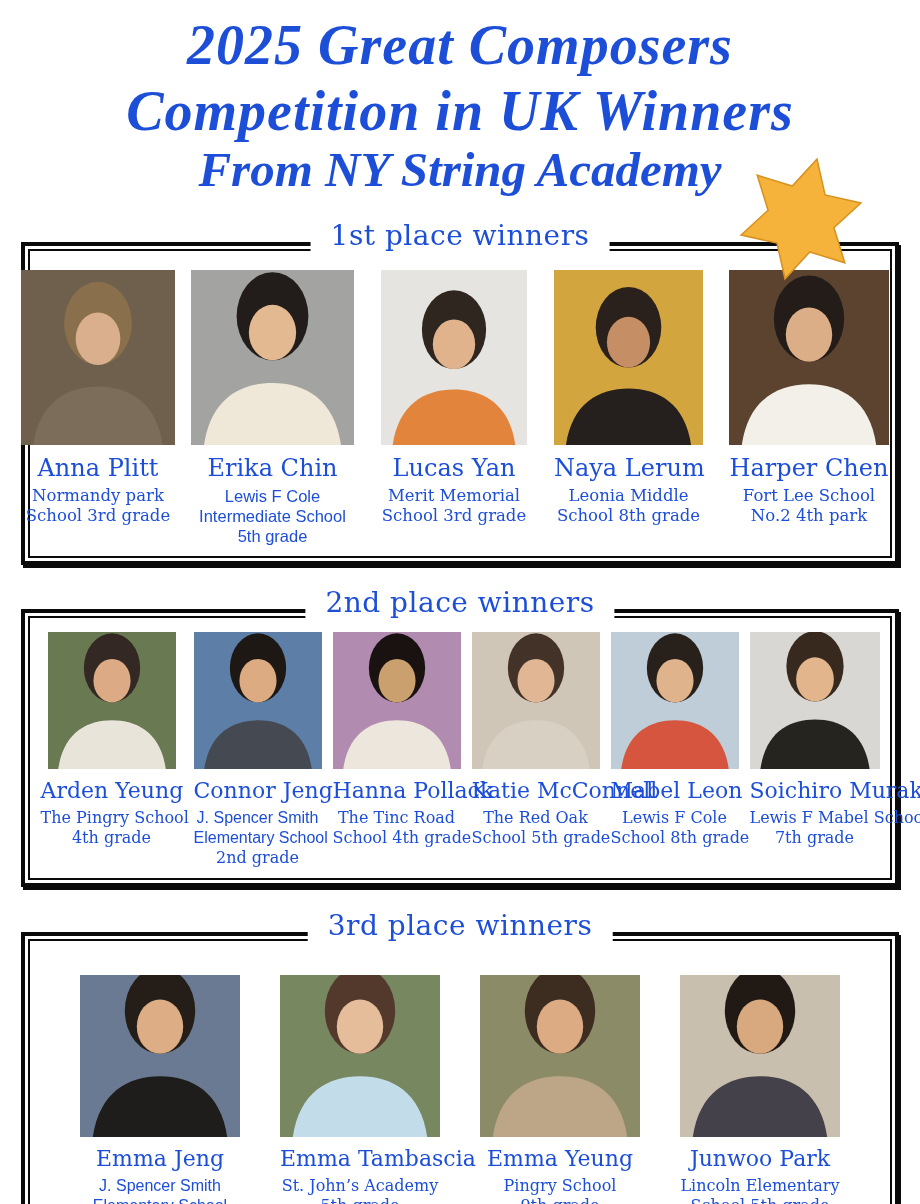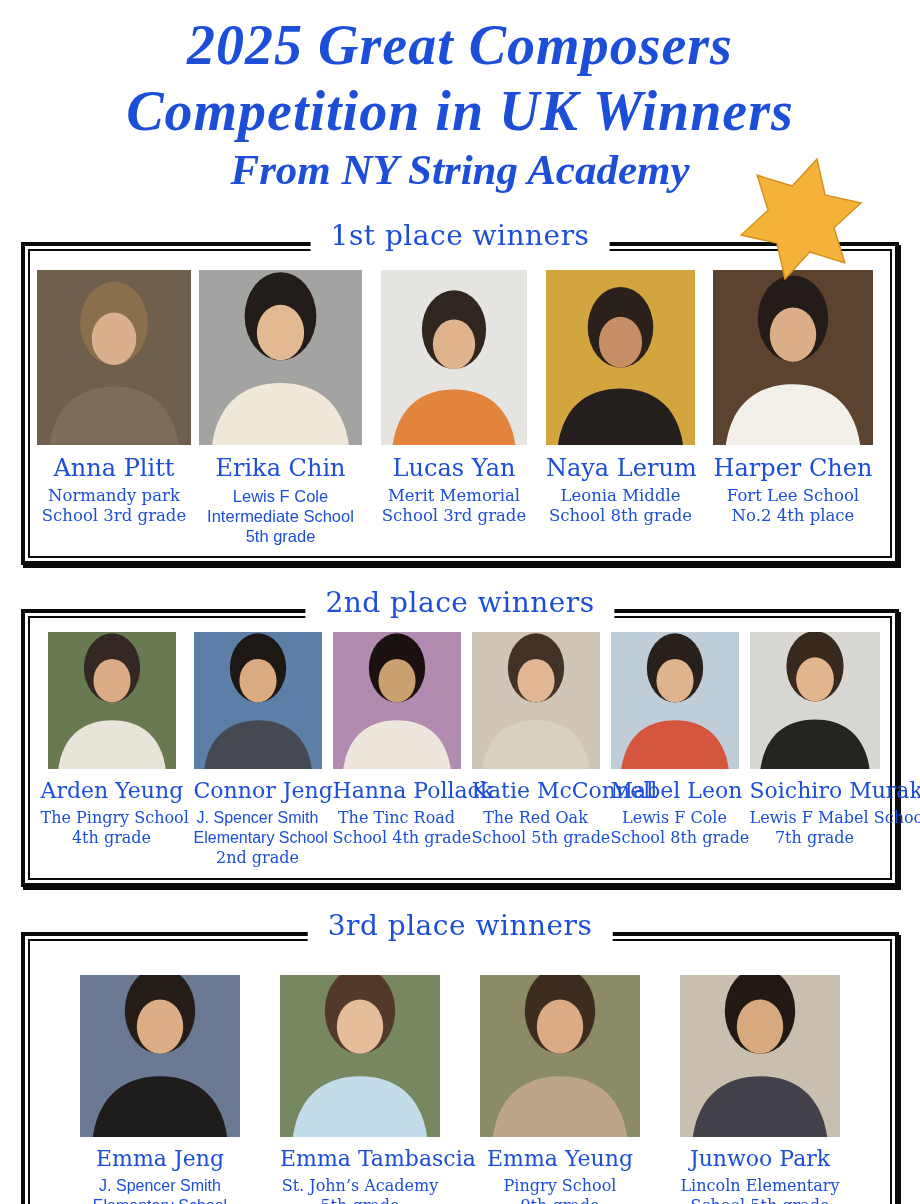--- a/index.html
+++ b/index.html
@@ -3,41 +3,41 @@
 <meta charset="utf-8">
 <style>
   html,body{margin:0;padding:0;background:#ffffff;}
   #poster{position:relative;width:920px;height:1204px;margin:0 auto;background:#ffffff;overflow:hidden;
           font-family:"DejaVu Serif",serif;color:#1d4ed8;}
 
   
   #title-block{padding-top:12px;text-align:center;
                font-family:"Liberation Serif",serif;font-style:italic;font-weight:700;}
   .title-line-big{font-size:56px;line-height:66px;letter-spacing:1px;}
-  .title-line-small{font-size:43px;line-height:52px;}
+  .title-line-small{font-size:49px;line-height:52px;}
 
   
   #star{position:absolute;left:737px;top:155px;width:128px;height:128px;z-index:6;}
 
   
   .section{position:relative;margin:0 21px;}
   #section-0{margin-top:46px;}
   #section-1{margin-top:44px;}
   #section-2{margin-top:45px;}
 
   .box{position:relative;border:4px solid #0a0a0a;padding:3px;background:#fff;
        box-shadow:2px 3px 0 #0a0a0a;}
   .box-inner{border:2px solid #0a0a0a;}
 
   .legend{position:absolute;top:-27px;left:50%;transform:translateX(-50%);
           background:#ffffff;padding:0 20px;font-size:28px;line-height:34px;
           letter-spacing:0.5px;white-space:nowrap;z-index:3;}
 
   .photo-row{display:flex;justify-content:center;align-items:flex-start;}
-  #section-0 .photo-row{gap:8px;padding:19px 0 10px;}
+  #section-0 .photo-row{gap:16px;padding:19px 0 10px;}
   #section-1 .photo-row{gap:11px;padding:14px 0 10px;}
   #section-2 .photo-row{gap:40px;padding:34px 0 10px;}
 
   .card{flex:0 0 auto;text-align:center;}
   .photo{position:relative;overflow:hidden;margin:0 auto;}
   .photo svg{display:block;width:100%;height:100%;}
 
   .wname{white-space:nowrap;margin-top:9px;}
   #section-0 .wname{font-size:24px;line-height:28px;}
   #section-1 .wname{font-size:22px;line-height:26px;}
@@ -134,21 +134,21 @@
                 <svg viewBox="0 0 100 120" preserveAspectRatio="xMidYMax slice">
                   <rect x="0" y="0" width="100" height="120" fill="#5c4330"></rect>
                   <path d="M8 120 C12 92 30 82 50 82 C70 82 88 92 92 120 Z" fill="#f3f0ea"></path>
                   <ellipse cx="50" cy="41" rx="22" ry="27" fill="#241c18"></ellipse>
                   <ellipse cx="50" cy="51" rx="14.5" ry="17" fill="#dcae87"></ellipse>
                 </svg>
               </div>
               <div class="wname">Harper Chen</div>
               <div class="school">
                 <div class="school-line">Fort Lee School</div>
-                <div class="school-line">No.2 4th place</div>
+                <div class="school-line">No.2 4th park</div>
               </div>
             </div>
           </div>
       </div>
     </div>
   </div>
 
   <div class="section" id="section-1">
     <div class="box">
       <div class="legend">2nd place winners</div>

